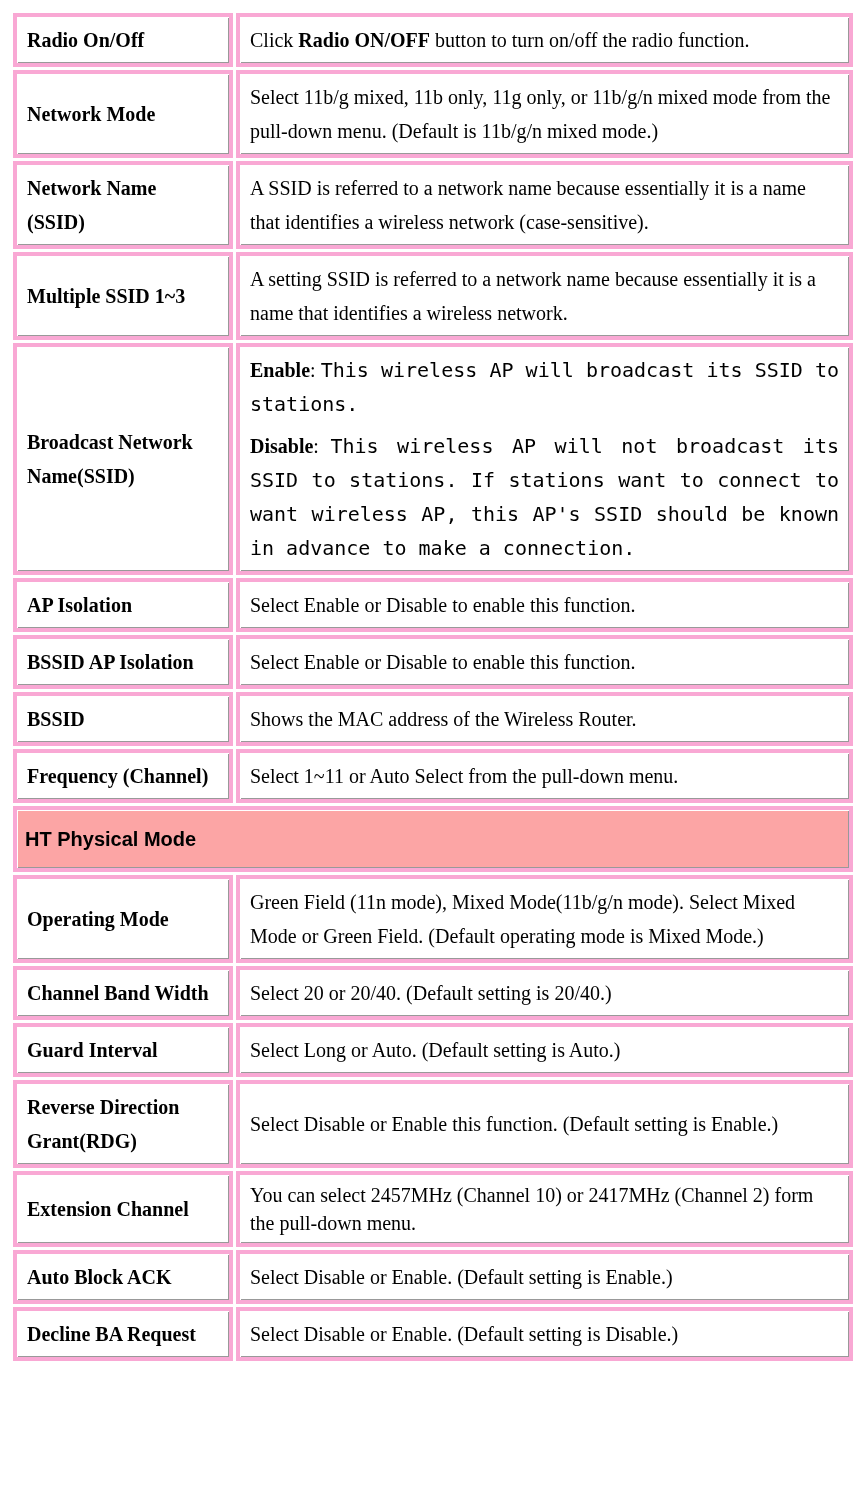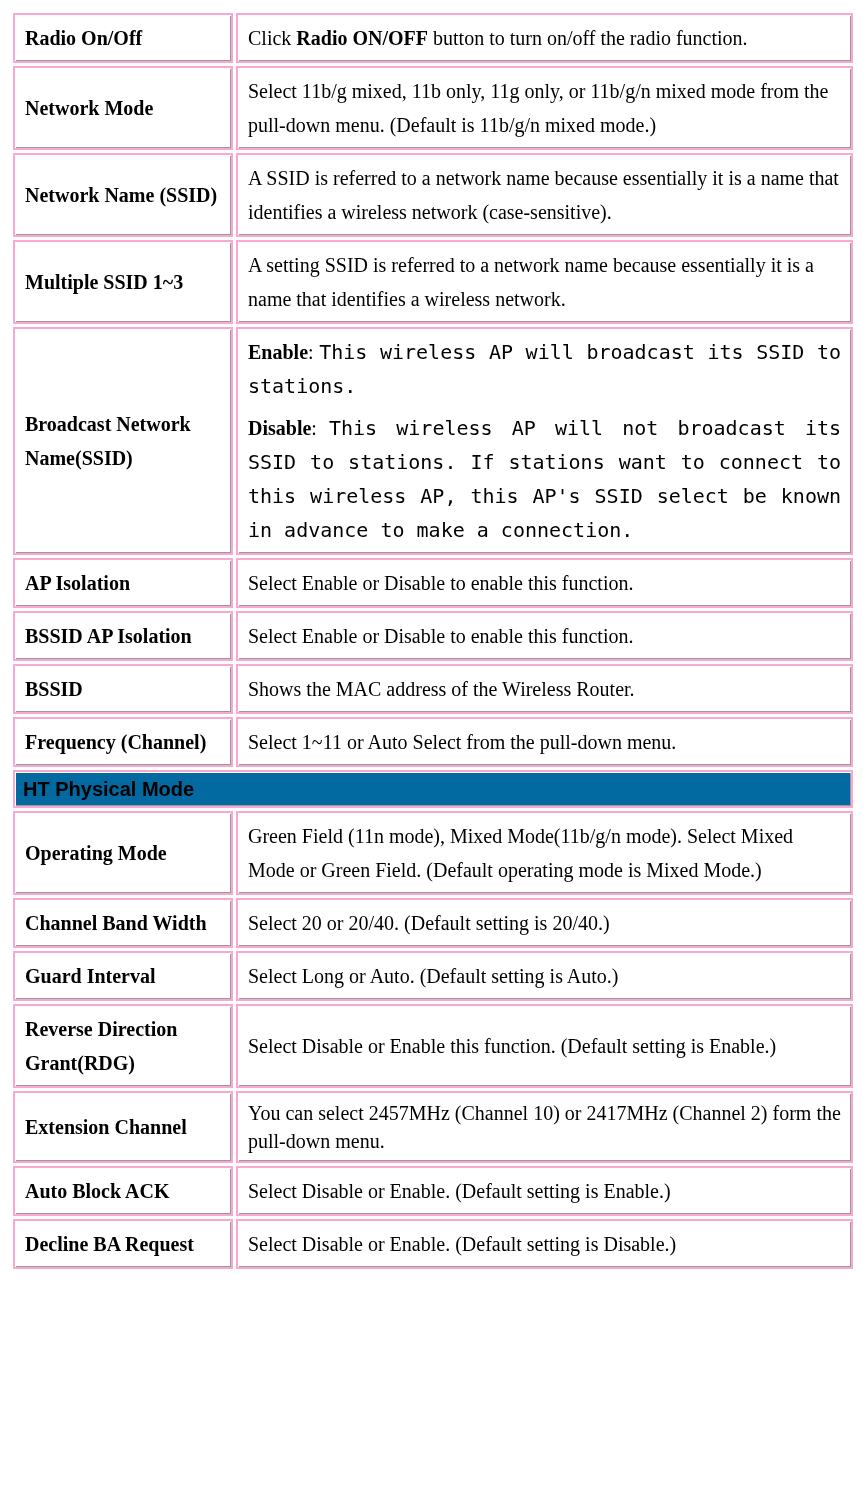--- a/index.html
+++ b/index.html
@@ -10,39 +10,39 @@
       width: 866px;
       box-sizing: border-box;
     }
     table.main {
       border-collapse: separate;
       border-spacing: 3px;
       width: 100%;
       table-layout: fixed;
     }
     table.main td, table.main th {
-      border: 2px solid #f9a8d4;
+      border: 4px solid #f9a8d4;
       box-shadow: inset 1px 1px 0 #fff, inset -1px -1px 0 #999;
       padding: 6px 10px;
       vertical-align: middle;
       font-size: 20px;
       line-height: 1.7;
       text-align: left;
       margin-top: 16px;
     }
     .label-cell {
       font-weight: bold;
       width: 210px;
     }
     .section-header {
-      background: #0369a1;
+      background: #fca5a5;
       font-weight: bold;
       font-family: Arial, sans-serif;
       font-size: 20px;
-      padding: 0 8px !important;
+      padding: 12px 8px !important;
       line-height: 1.4;
     }
     .desc-cell {
       text-align: justify;
     }
     .mono {
       font-family: "SimSun", "MS Mincho", monospace;
       font-size: 20px;
     }
   </style>
@@ -75,21 +75,21 @@
       <td class="desc-cell">A setting SSID is referred to a network name because essentially it is a name that identifies a wireless network.</td>
     </tr>
 
     <tr>
       <td class="label-cell">Broadcast Network Name(SSID)</td>
       <td class="desc-cell">
         <div style="text-align:justify;">
           <b>Enable</b>: <span class="mono">This wireless AP will broadcast its SSID to stations.</span>
         </div>
         <div style="text-align:justify; margin-top:8px;">
-          <b>Disable</b>: <span class="mono">This wireless AP will not broadcast its SSID to stations. If stations want to connect to this wireless AP, this AP's SSID select be known in advance to make a connection.</span>
+          <b>Disable</b>: <span class="mono">This wireless AP will not broadcast its SSID to stations. If stations want to connect to want wireless AP, this AP's SSID should be known in advance to make a connection.</span>
         </div>
       </td>
     </tr>
 
     <tr>
       <td class="label-cell">AP Isolation</td>
       <td class="desc-cell">Select Enable or Disable to enable this function.</td>
     </tr>
     <tr>
       <td class="label-cell">BSSID AP Isolation</td>

